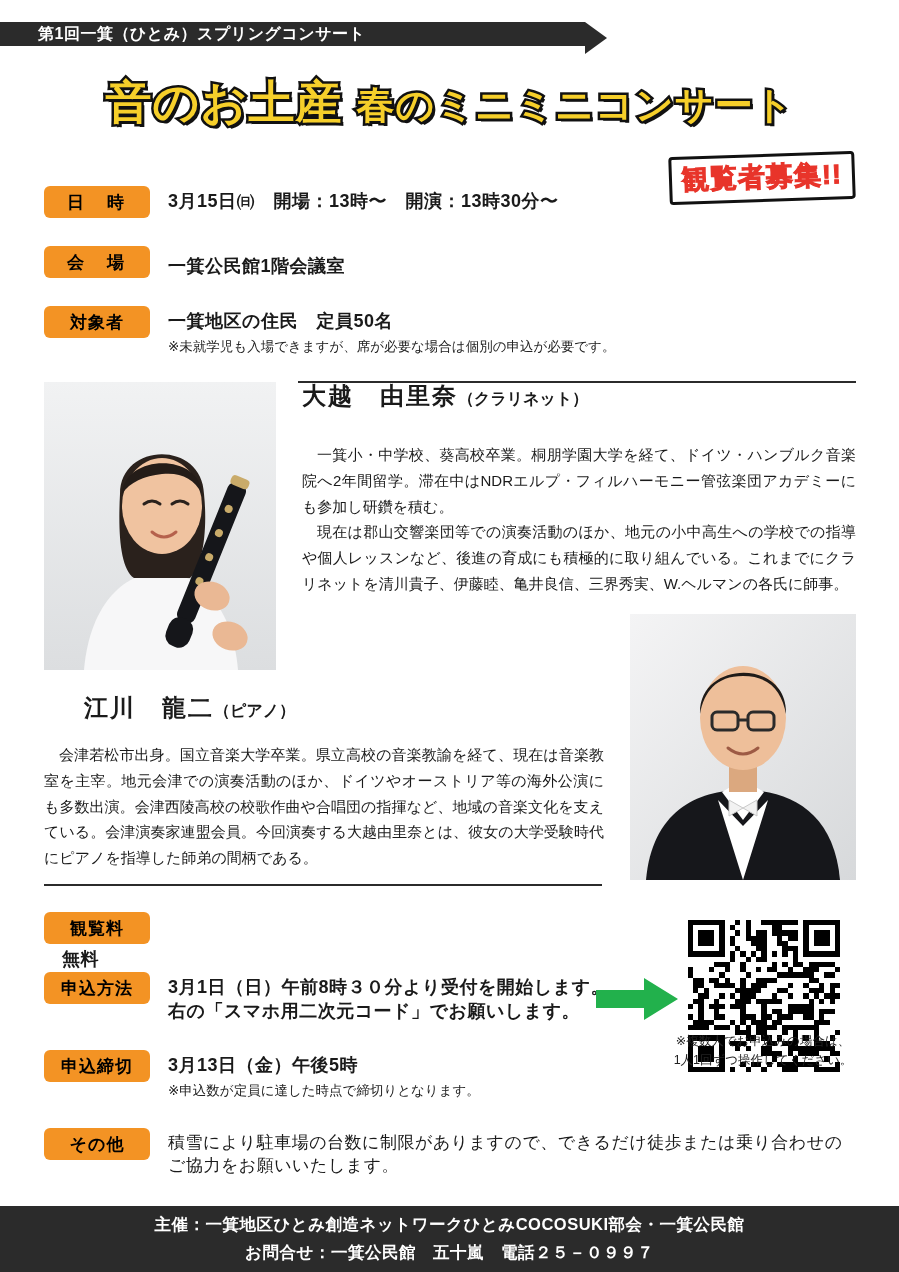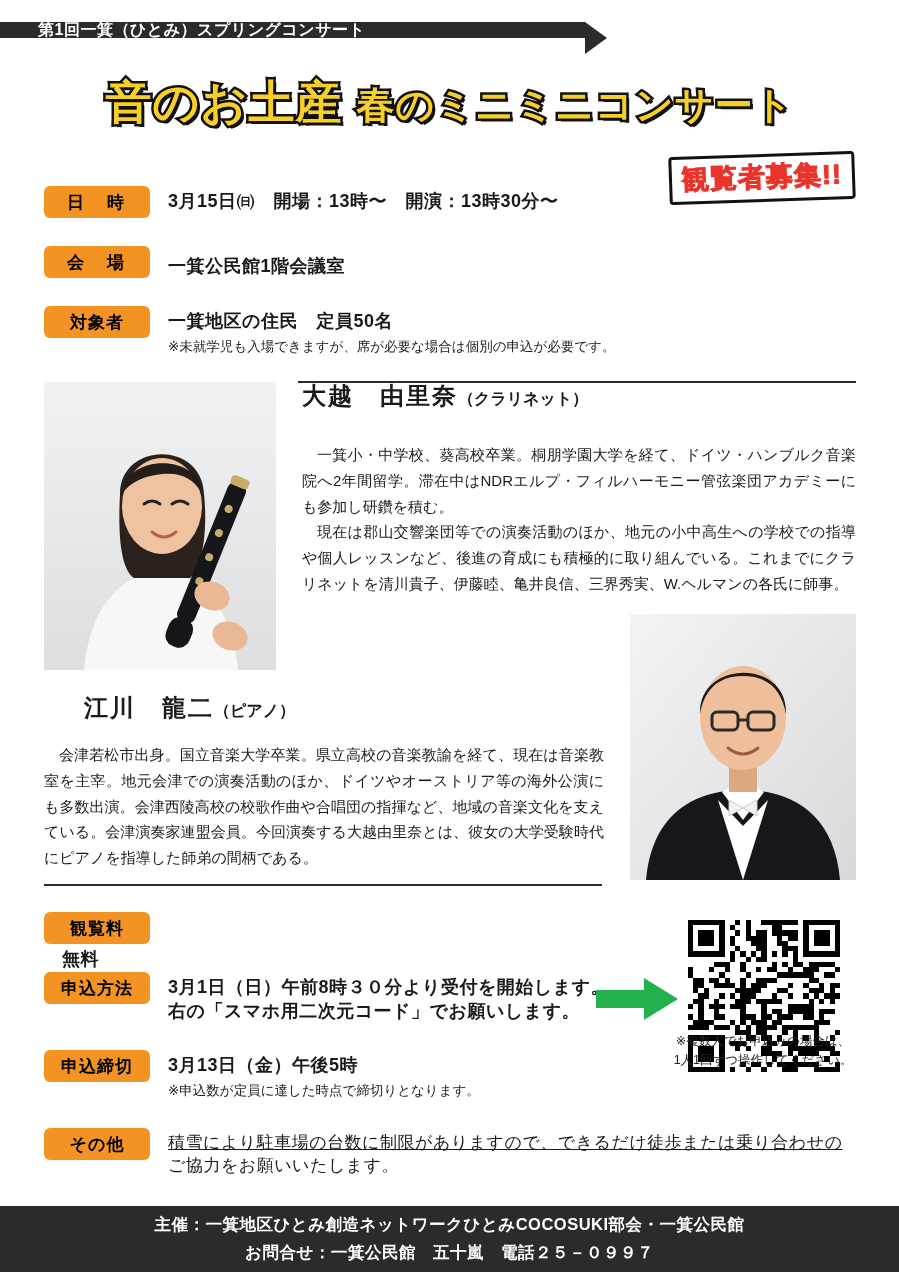--- a/index.html
+++ b/index.html
@@ -9,21 +9,21 @@
     font-family:"Liberation Sans","DejaVu Sans",sans-serif;
     color:#1a1a1a;
     position:relative;
     overflow:hidden;
   }
   .page{position:relative;width:899px;height:1272px;}
 
   
   .ribbon{
     position:absolute;left:0;top:22px;
-    width:585px;height:16px;
+    width:585px;height:24px;
     background:#2b2b2b;
     display:flex;align-items:center;
   }
   .ribbon:after{
     content:"";position:absolute;right:-22px;top:0;
     border-top:16px solid transparent;
     border-bottom:16px solid transparent;
     border-left:22px solid #2b2b2b;
   }
   .ribbon-text{
@@ -257,21 +257,21 @@
     <div class="tag tight">申込締切</div>
     <div class="row-body">
       <div class="line1">3月13日（金）午後5時</div>
       <div class="note">※申込数が定員に達した時点で締切りとなります。</div>
     </div>
   </div>
 
   <div class="row" style="left:44px;top:1128px;">
     <div class="tag tight">その他</div>
     <div class="row-body">
-      <div class="line1" style="font-weight:normal;font-size:17px;text-decoration:underline;">積雪により駐車場の台数に制限がありますので、できるだけ徒歩または乗り合わせの</div>
+      <div class="line1" style="font-weight:normal;font-size:17px;">積雪により駐車場の台数に制限がありますので、できるだけ徒歩または乗り合わせの</div>
       <div class="line2" style="font-weight:normal;font-size:17px;">ご協力をお願いいたします。</div>
     </div>
   </div>
 
   <div class="arrow">
     <svg width="82" height="42" viewBox="0 0 82 42" xmlns="http://www.w3.org/2000/svg">
       <polygon points="0,12 48,12 48,0 82,21 48,42 48,30 0,30" fill="#22b14c"></polygon>
     </svg>
   </div>
 

